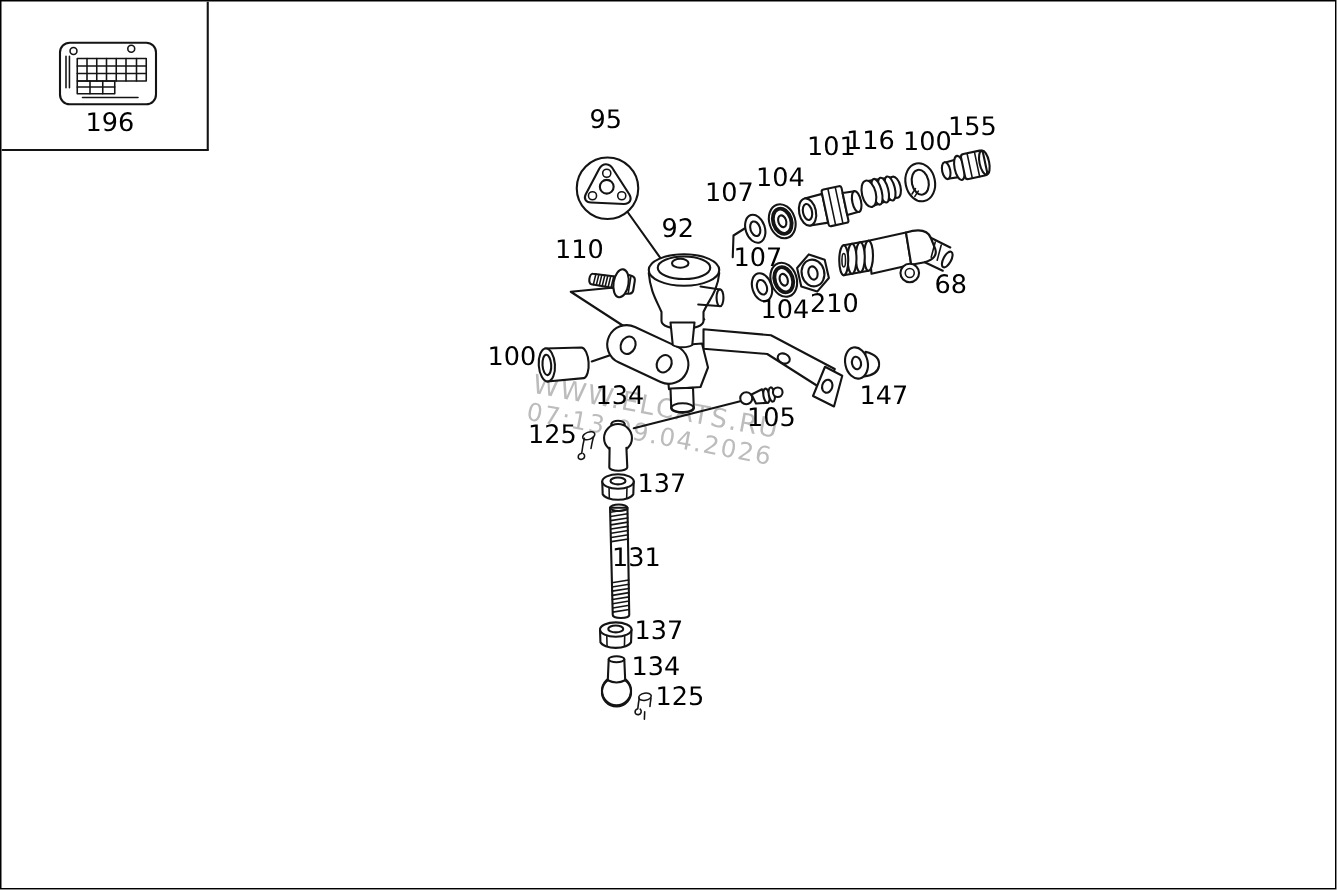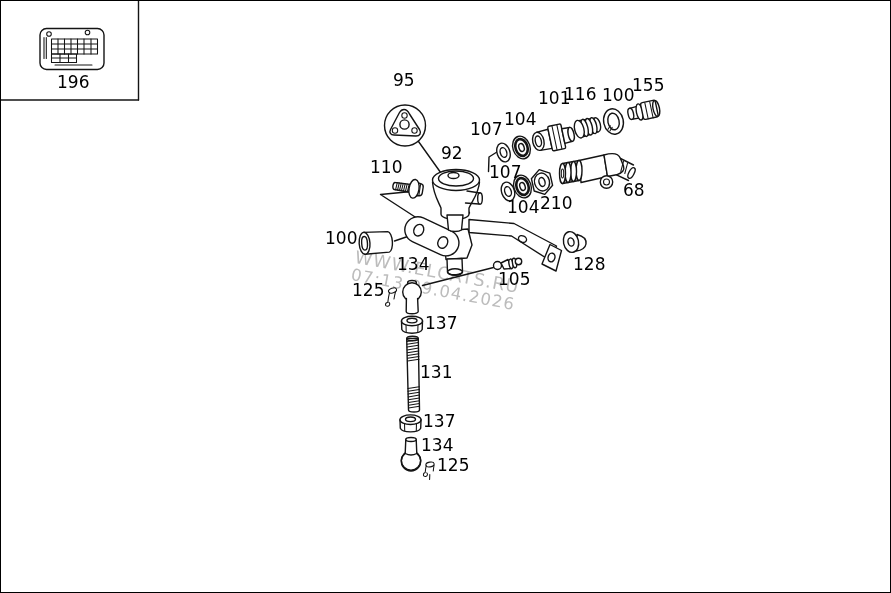--- a/index.html
+++ b/index.html
@@ -271,20 +271,20 @@
   <div class="part-label" style="left:601px;top:86px">100</div>
   <div class="part-label" style="left:631px;top:76px">155</div>
   <div class="part-label" style="left:488px;top:163px">107</div>
   <div class="part-label" style="left:506px;top:198px">104</div>
   <div class="part-label" style="left:539px;top:194px">210</div>
   <div class="part-label" style="left:622px;top:181px">68</div>
   <div class="part-label" style="left:324px;top:229px">100</div>
   <div class="part-label" style="left:396px;top:255px">134</div>
   <div class="part-label" style="left:351px;top:281px">125</div>
   <div class="part-label" style="left:497px;top:270px">105</div>
-  <div class="part-label" style="left:572px;top:255px">128</div>
+  <div class="part-label" style="left:572px;top:255px">147</div>
   <div class="part-label" style="left:424px;top:314px">137</div>
-  <div class="part-label" style="left:419px;top:363px">131</div>
+  <div class="part-label" style="left:407px;top:363px">131</div>
   <div class="part-label" style="left:422px;top:412px">137</div>
   <div class="part-label" style="left:420px;top:436px">134</div>
   <div class="part-label" style="left:436px;top:456px">125</div>
 
 </div>
 
 </body></html>

